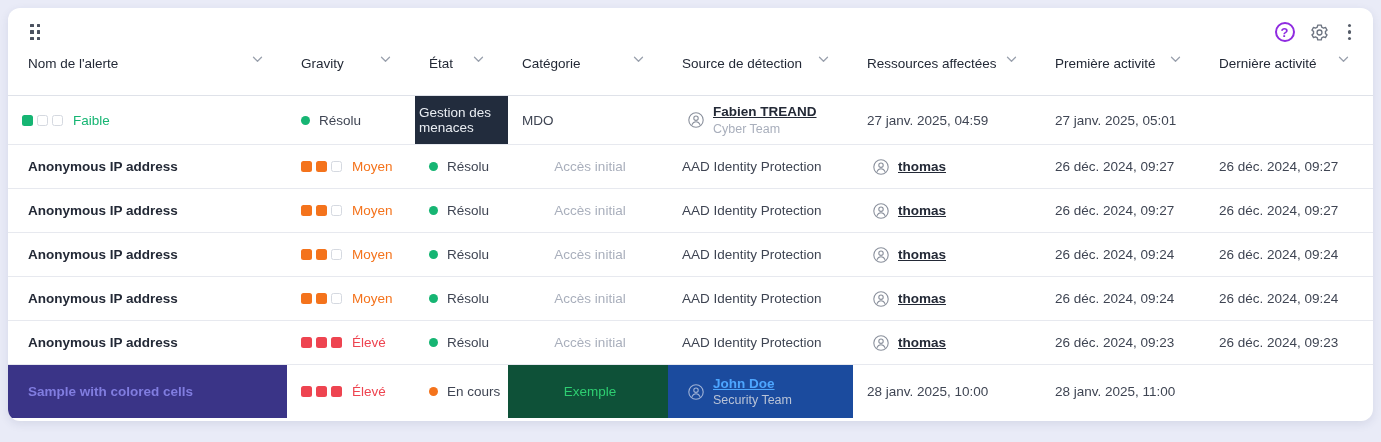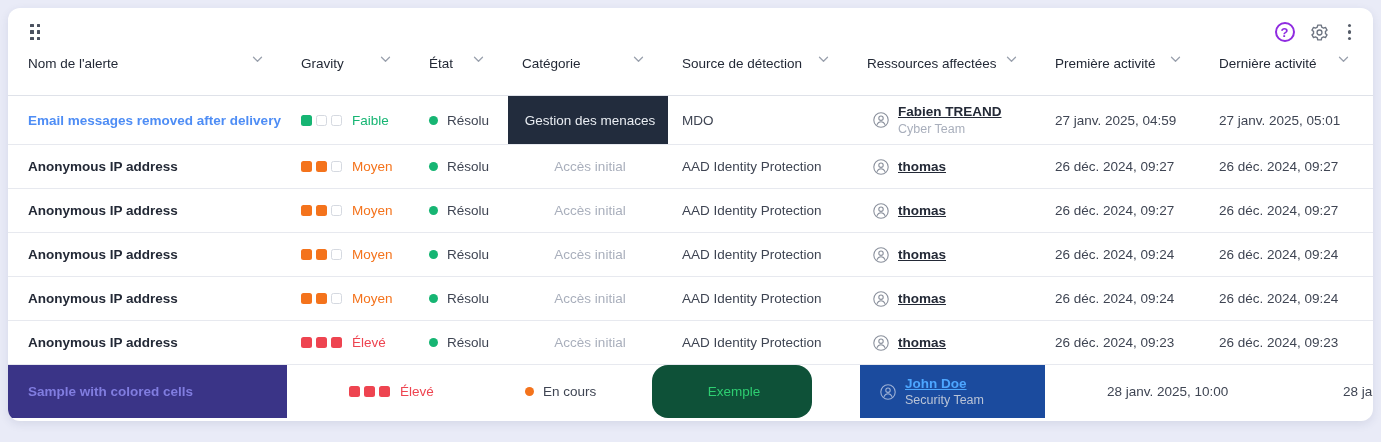--- a/index.html
+++ b/index.html
@@ -35,21 +35,21 @@
   .thead, .tr { display:grid; grid-template-columns:279px 128px 93px 160px 185px 188px 164px 168px; }
   .thead { height:40px; border-bottom:1px solid var(--header_border,#dfe2e9); }
   .th {
     display:flex; align-items:flex-start; justify-content:space-between;
     padding:0 24px 0 14px; font-size:13.5px; color:var(--text_dark,#232936); cursor:pointer;
   }
   .th:first-child { padding-left:20px; }
   .chev { display:flex; margin-left:6px; }
   .tr { height:44px; border-bottom:1px solid var(--border,#e7e9ef); cursor:pointer; }
   .tr-first { height:49px; }
-  .tr-last { height:53px; border-bottom:none;gap:48px; }
+  .tr-last { height:53px; border-bottom:none; }
   .td { display:flex; align-items:center; padding-left:14px; font-size:13.5px; color:var(--text_body,#3f4553); overflow:hidden; }
   .td-name { padding-left:20px; }
   .name-text { font-weight:bold; color:var(--text_dark,#232936); }
   .name--link .name-text { color:var(--link_blue,#4e8df5); }
   .name--purplecell { background:var(--purple_cell_bg,#3a3487); }
   .name--purplecell .name-text { color:var(--purple_cell_text,#817de0); }
   
   .g-sq { width:11px; height:11px; border-radius:2.5px; margin-right:4px; }
   .g-sq.empty { background:#fff; border:1.5px solid var(--sq_empty_border,#d5d9e0); }
   .grav--green .g-sq.fill { background:var(--green,#16b573); }
@@ -60,21 +60,21 @@
   .grav--red .g-label { color:var(--red,#ee4450); }
   .g-label { margin-left:6px; }
   
   .status-dot { width:9px; height:9px; border-radius:50%; margin-right:9px; flex:none; }
   .st--green .status-dot { background:var(--green,#16b573); }
   .st--orange .status-dot { background:var(--orange,#f4731c); }
   
   .td-cat { justify-content:center; padding-left:4px; }
   .cat--dark { background:var(--dark_cell_bg,#222c3d); color:var(--dark_cell_text,#e9edf2); }
   .cat--muted { color:var(--text_muted,#a9afbc); }
-  .cat--greencell { background:var(--green_cell_bg,#0e5138); color:var(--green_cell_text,#2ece71);border-radius:16px; }
+  .cat--greencell { background:var(--green_cell_bg,#0e5138); color:var(--green_cell_text,#2ece71); }
   
   .src--marooncell { background:var(--maroon_cell_bg,#8e1c44); color:var(--maroon_cell_text,#f4516c); }
   
   .td-res { padding-left:20px; }
   .user-icon { color:#8a909c; margin-right:9px; display:flex; flex:none; }
   .res-name { font-weight:bold; color:var(--text_dark,#232936); font-size:13.5px; line-height:1.3;text-decoration:underline; }
   .res-team { color:var(--text_muted,#a9afbc); font-size:12.5px; line-height:1.3; }
   .res--bluecell { background:var(--blue_cell_bg,#1b4b9e); }
   .res--bluecell .user-icon { color:#9fb2d6; }
   .res--bluecell .res-name { color:var(--blue_cell_text,#4da6ff); }
@@ -174,23 +174,20 @@
         <span class="th-label">Dernière activité</span>
         <span class="chev">
           <svg width="11" height="7" viewBox="0 0 11 7" fill="none">
             <path d="M1.5 1.3l4 3.9 4-3.9" stroke="#9aa1ad" stroke-width="1.3" stroke-linecap="round" stroke-linejoin="round"></path>
           </svg>
         </span>
       </div>
     </div>
   <div>
       <div class="tr tr-first">
-        <div class="td td-name name--link">
-          <span class="name-text">Email messages removed after delivery</span>
-        </div>
         <div class="td td-grav grav--green">
           <span class="g-sq fill"></span>
           <span class="g-sq empty"></span>
           <span class="g-sq empty"></span>
           <span class="g-label">Faible</span>
         </div>
         <div class="td td-status st--green">
           <span class="status-dot"></span>
           <span class="st-label">Résolu</span>
         </div>

